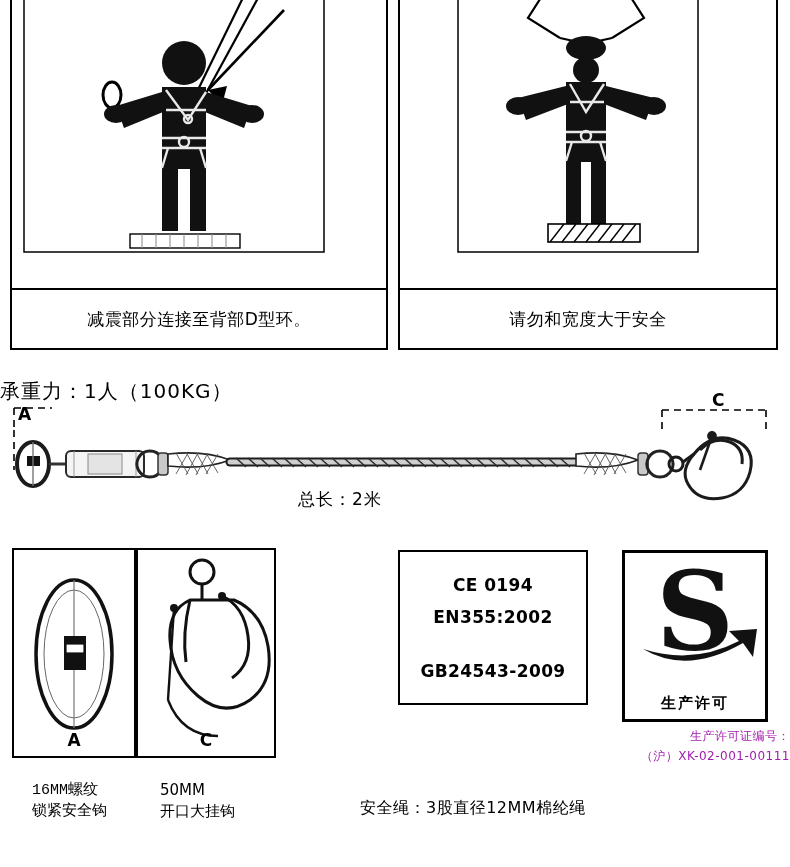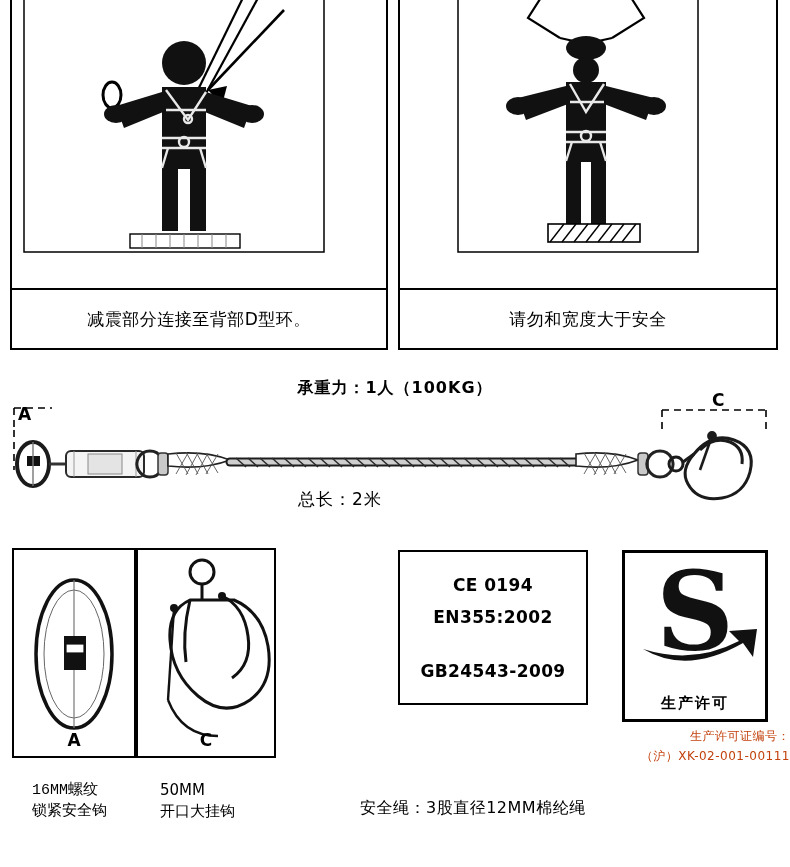--- a/index.html
+++ b/index.html
@@ -58,24 +58,23 @@
     box-sizing: border-box;
   }
   .panel-caption span { display: block; }
 
   
   #load-text {
     position: absolute;
     top: 378px;
     left: 0;
     width: 790px;
-    text-align: center;
-    font-size: 16px;
+    text-align: left;
+    font-size: 20px;
     letter-spacing: 1px;
-    font-weight: bold;
   }
 
   
   #lanyard {
     position: absolute;
     left: 0; top: 396px;
     width: 790px; height: 110px;
   }
   .callout-label {
     position: absolute;
@@ -155,21 +154,21 @@
     left: 0; right: 0;
     bottom: 6px;
     text-align: center;
     font-size: 15px;
     font-weight: bold;
     letter-spacing: 2px;
   }
   #license-line1, #license-line2 {
     position: absolute;
     font-size: 12px;
-    color: #c2410c;
+    color: #a21caf;
     letter-spacing: .5px;
   }
   #license-line1 { left: 620px; top: 728px; width: 170px; text-align: right; }
   #license-line2 { left: 600px; top: 748px; width: 190px; text-align: right; }
 
   
   #rope-note {
     position: absolute;
     left: 360px;
     top: 798px;

